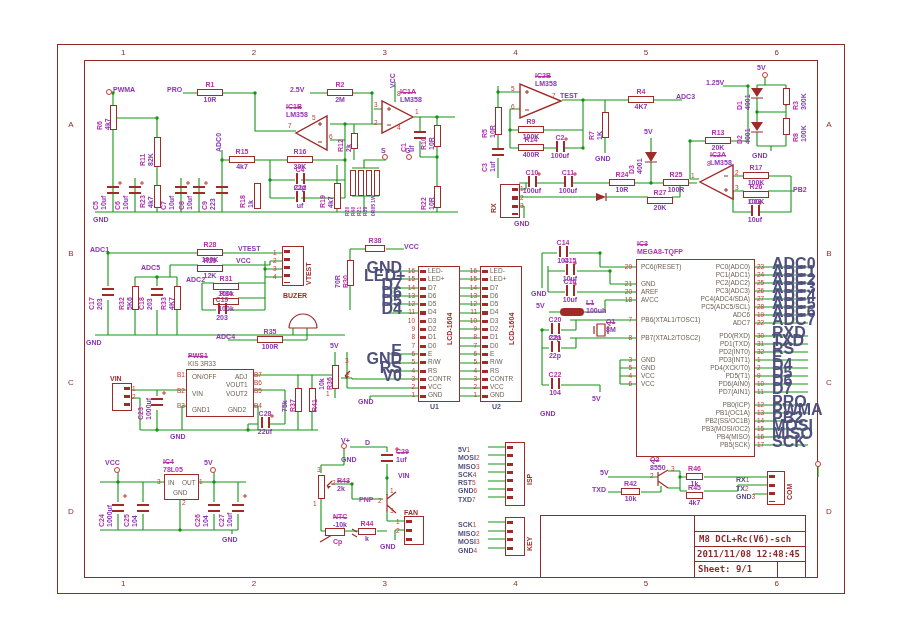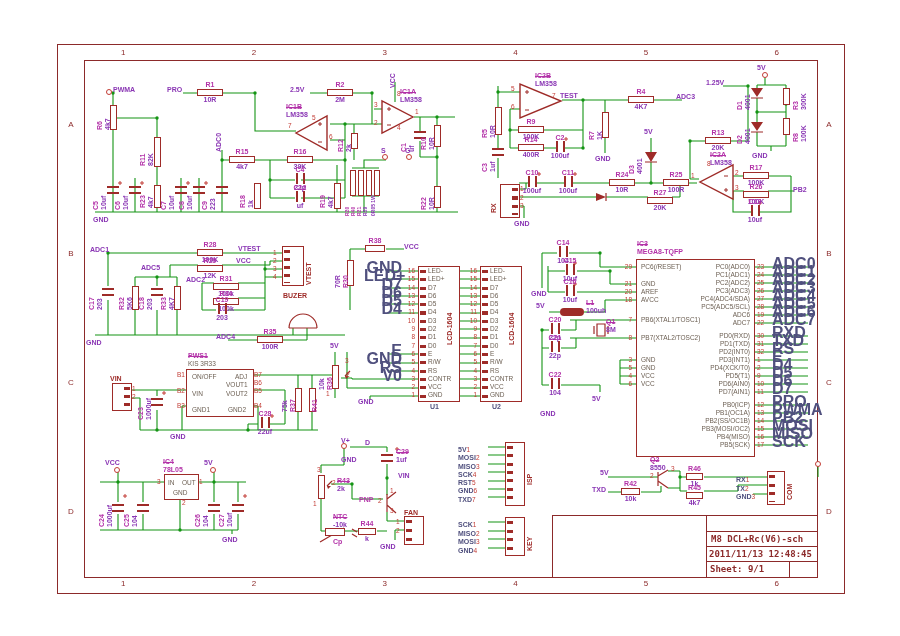--- a/index.html
+++ b/index.html
@@ -70,28 +70,28 @@
       <div>C</div>
       <div>D</div>
     </div>
   <div class="strip" style="left:816px;top:60px;width:26px;height:516px;flex-direction:column">
       <div>A</div>
       <div>B</div>
       <div>C</div>
       <div>D</div>
     </div>
 
-  <div class="a" style="left:552px;top:515px;width:264px;height:61px;border:1px solid var(--fr)">
+  <div class="a" style="left:540px;top:515px;width:264px;height:61px;border:1px solid var(--fr)">
     <div class="a" style="left:153px;top:0;width:1px;height:61px;background:var(--fr)"></div>
     <div class="a" style="left:153px;top:15px;width:111px;height:1px;background:var(--fr)"></div>
     <div class="a" style="left:153px;top:30px;width:111px;height:1px;background:var(--fr)"></div>
     <div class="a" style="left:153px;top:45px;width:111px;height:1px;background:var(--fr)"></div>
     <div class="a" style="left:236px;top:45px;width:1px;height:16px;background:var(--fr)"></div>
     <div class="a tt" style="left:158px;top:18px">M8 DCL+Rc(V6)-sch</div>
-    <div class="a tt" style="left:156px;top:33px">2011/11/13 12:48:45</div>
+    <div class="a tt" style="left:156px;top:33px">2011/11/08 12:48:45</div>
     <div class="a tt" style="left:157px;top:48px">Sheet: 9/1</div>
   </div>
 
   <svg width="900" height="636" viewBox="0 0 900 636">
     <path fill="none" stroke="#149414" stroke-width="1.1" d="
       M113 93 V212 M95 212 H458 M183 93 H198 M222 93 H255 M255 93 V131 H296 M310 93 H328 M352 93 H372 M372 93 V124 H330
       M330 140 H345 M345 124 V198 M345 160 H312 M222 160 H230 M254 160 H288 M270 160 V198 M270 180 H295 M301 180 H345
       M270 198 H295 M301 198 H345 M222 150 V212 M157 118 V137 M157 118 H113 M157 167 V212 M135 178 V212 M181 178 V212
       M199 178 V212 M337 165 V183 M337 209 V212 M352 168 H379 M364 168 V160 H386 M352 196 H379 M364 196 V212
       M395 82 V102 M414 117 H455 M437 117 V125 M437 147 V186 M437 157 H420 M437 208 V212 M420 117 V131 M420 141 V157

